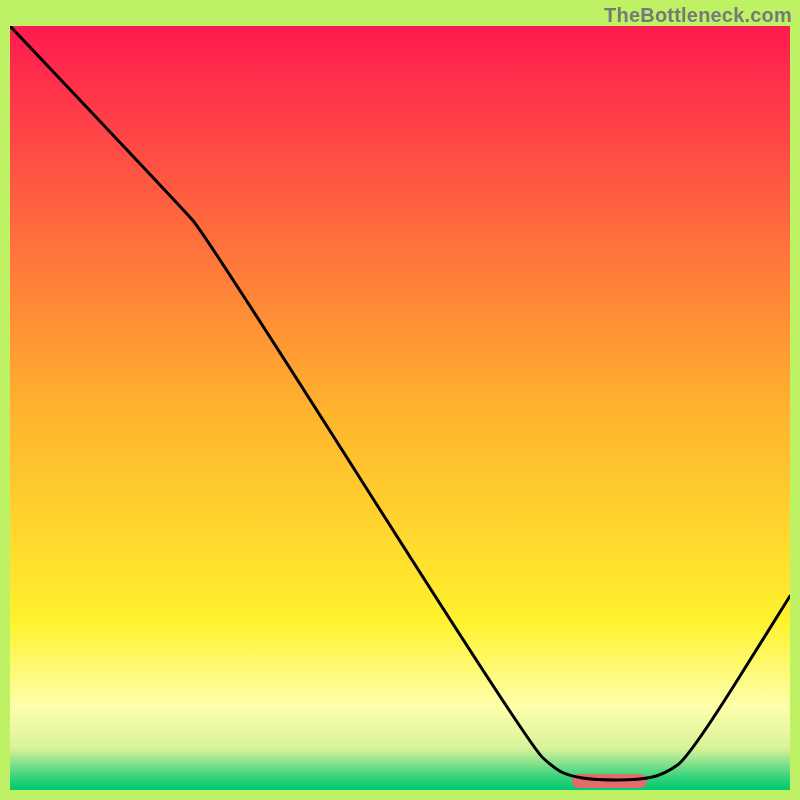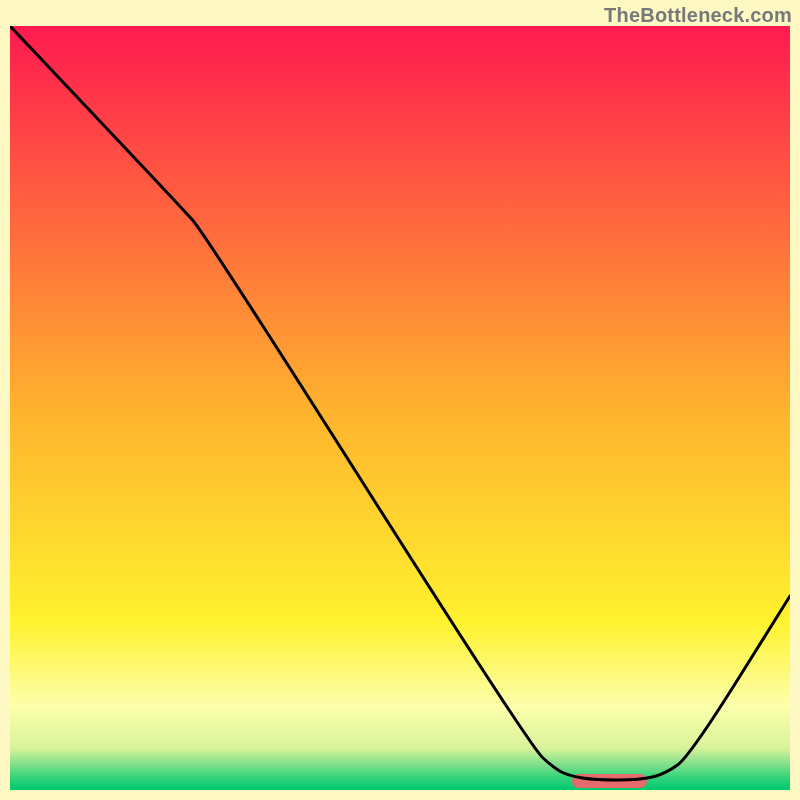--- a/index.html
+++ b/index.html
@@ -9,21 +9,21 @@
     height: 800px;
     overflow: hidden;
     background: #ffffff;
   }
   .outer-frame {
     position: absolute;
     left: 0;
     top: 0;
     width: 800px;
     height: 800px;
-    background: #fef9c3;
+    background: #bef264;
   }
   .plot-area {
     position: absolute;
     left: 10px;
     top: 26px;
     width: 780px;
     height: 764px;
     overflow: hidden;
   }
   .gradient-bg {

